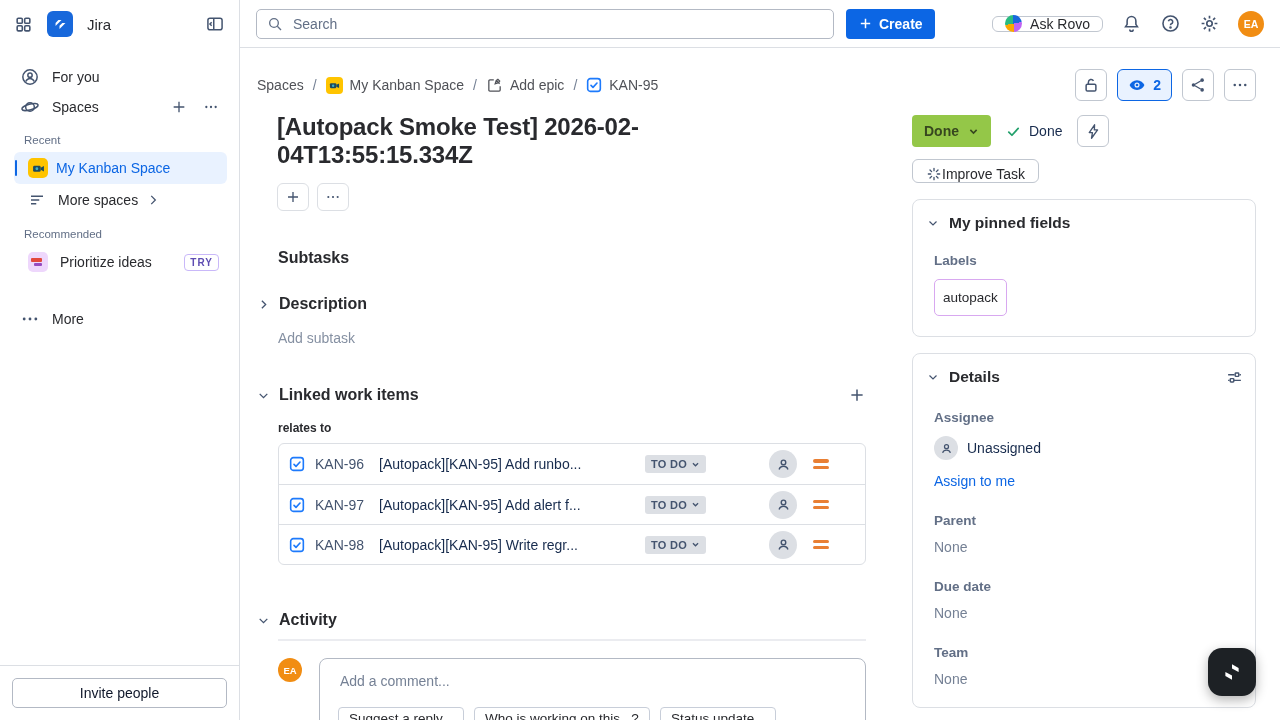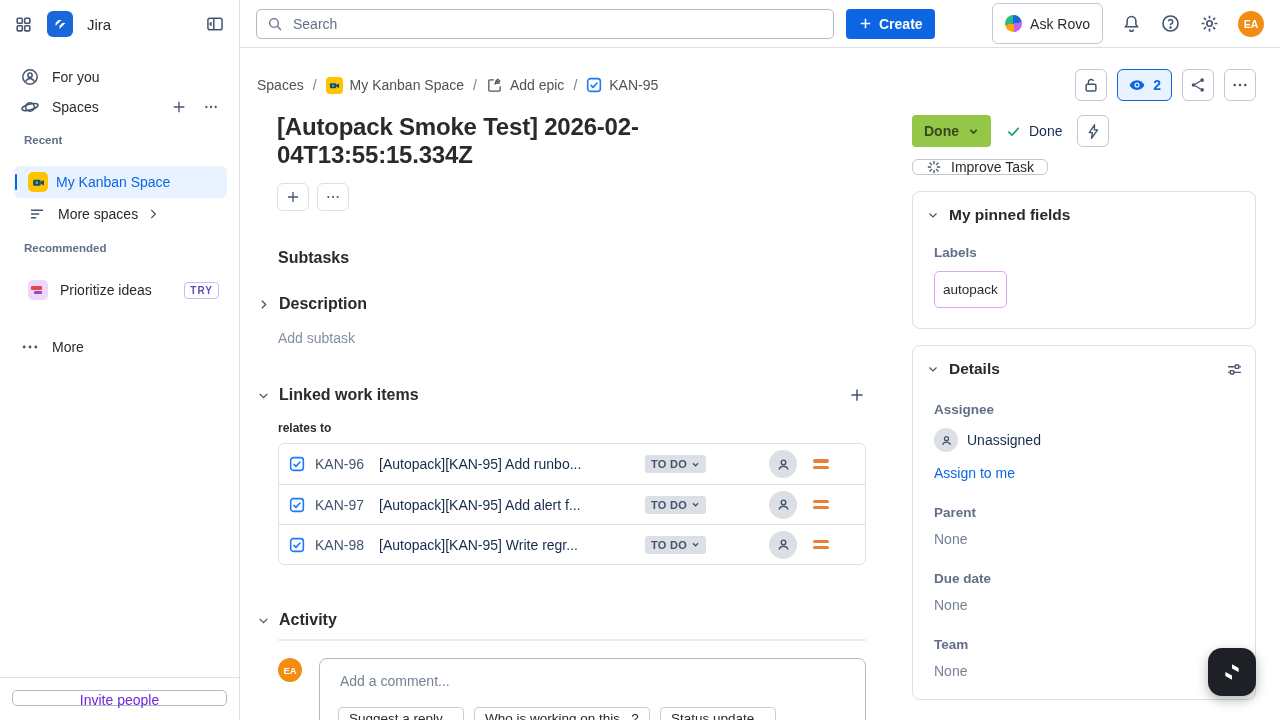--- a/index.html
+++ b/index.html
@@ -13,44 +13,44 @@
   svg { display:block; }
 
   
   .sidebar { width:240px; min-width:240px; border-right:1px solid #DCDFE4; display:flex; flex-direction:column; }
   .sb-top { height:48px; display:flex; align-items:center; padding:0 14px; gap:14px; }
   .jira-logo { width:26px; height:26px; border-radius:6px; background:#1868DB; display:flex; align-items:center; justify-content:center; }
   .app-name { font-weight:400; font-size:15px; color:#292A2E; flex:1; }
   .sb-nav { flex:1; padding:14px 12px 0 12px; }
   .sb-item { display:flex; align-items:center; gap:12px; height:30px; padding:0 8px; border-radius:6px; color:#292A2E; font-weight:500; cursor:pointer; }
   .sb-item .trail { margin-left:auto; display:flex; align-items:center; gap:16px; color:#44546F; }
-  .sb-group-label { font-size:11.5px; font-weight:700; color:#626F86; padding:12px 0 20px 12px; }
+  .sb-group-label { font-size:11.5px; font-weight:400; color:#626F86; padding:12px 0 6px 12px; }
   .sb-sub { display:flex; align-items:center; gap:8px; height:32px; padding:0 8px 0 10px; border-radius:6px; margin-left:2px; font-weight:500; color:#292A2E; cursor:pointer; position:relative; }
   .sb-sub.selected { background:#E9F2FF; color:#0C66E4; }
   .sb-sub.selected::before { content:""; position:absolute; left:1px; top:8px; bottom:8px; width:2px; border-radius:2px; background:#0C66E4; }
   .space-avatar { width:20px; height:20px; border-radius:5px; background:#FFC400; display:flex; align-items:center; justify-content:center; margin-left:4px; }
   .idea-avatar { width:20px; height:20px; border-radius:5px; background:#EED7FC; position:relative; margin-left:4px; overflow:hidden; }
   .idea-avatar i1 { position:absolute; left:3px; top:6px; width:11px; height:4px; background:#E2483D; border-radius:1px; display:block; }
   .idea-avatar i2 { position:absolute; left:6px; top:11px; width:8px; height:3px; background:#964AC0; border-radius:1px; display:block; }
   .try-badge { margin-left:auto; font-size:10px; font-weight:700; letter-spacing:1px; color:#5E4DB2; border:1px solid #C9B8F9; border-radius:4px; padding:2px 5px; }
   .sb-more { margin-top:26px; }
   .sb-footer { border-top:1px solid #DCDFE4; padding:12px; }
-  .invite-btn { width:100%; height:16px; border:1px solid #B3B9C4; background:#fff; border-radius:5px; font-family:inherit; font-size:14px; font-weight:500; color:#6d28d9; cursor:pointer; }
+  .invite-btn { width:100%; height:30px; border:1px solid #B3B9C4; background:#fff; border-radius:5px; font-family:inherit; font-size:14px; font-weight:500; color:#0f172a; cursor:pointer; }
 
   
   .main-wrap { flex:1; display:flex; flex-direction:column; min-width:0; }
 
   
   .topbar { height:48px; min-height:48px; border-bottom:1px solid #DCDFE4; display:flex; align-items:center; padding:0 16px; }
   .search { width:578px; height:30px; border:1px solid #B3B9C4; border-radius:5px; display:flex; align-items:center; padding:0 10px; gap:8px; }
   .search input { border:none; outline:none; flex:1; font-family:inherit; font-size:14px; color:#172B4D; background:transparent; }
   .search input::placeholder { color:#626F86; }
   .create-btn { margin-left:12px; height:30px; background:#0C66E4; color:#fff; border:none; border-radius:4px; font-family:inherit; font-size:14px; font-weight:600; display:flex; align-items:center; gap:6px; padding:0 12px; cursor:pointer; }
   .topbar-right { margin-left:auto; display:flex; align-items:center; gap:18px; }
-  .rovo-btn { height:41px; border:1px solid #C1C7D0; background:#fff; border-radius:6px; display:flex; align-items:center; gap:8px; padding:0 12px; font-family:inherit; font-size:14px; font-weight:500; color:#292A2E; cursor:pointer; }
+  .rovo-btn { height:16px; border:1px solid #C1C7D0; background:#fff; border-radius:6px; display:flex; align-items:center; gap:8px; padding:0 12px; font-family:inherit; font-size:14px; font-weight:500; color:#292A2E; cursor:pointer; }
   .rovo-orb { width:17px; height:17px; border-radius:50%; background:conic-gradient(#1868DB 0 22%, #BF63F3 22% 50%, #FCA700 50% 72%, #2ABB7F 72% 100%); }
   .tb-icon { color:#44546F; cursor:pointer; display:flex; }
   .avatar { width:26px; height:26px; border-radius:50%; background:#F18D13; color:#fff; font-size:10.5px; font-weight:700; display:flex; align-items:center; justify-content:center; cursor:pointer; }
 
   .content { flex:1; display:flex; min-height:0; }
 
   
   .main { width:672px; min-width:672px; padding:21px 46px 0 17px; }
   .crumbs { display:flex; align-items:center; gap:9px; height:32px; color:#505258; font-size:14px; }
   .crumb { display:flex; align-items:center; gap:7px; cursor:pointer; }
@@ -90,21 +90,21 @@
   .sugg { border:1px solid #C8CED9; background:#fff; border-radius:4px; font-family:inherit; font-size:13.5px; color:#292A2E; padding:3px 10px; cursor:pointer; white-space:nowrap; }
 
   
   .right { flex:1; padding:21px 24px 0 0; display:flex; flex-direction:column; }
   .actions-row { display:flex; justify-content:flex-end; gap:10px; }
   .icon-btn { min-width:32px; height:32px; border:1px solid #C1C7D0; background:#fff; border-radius:6px; display:flex; align-items:center; justify-content:center; color:#44546F; cursor:pointer; padding:0 6px; }
   .watch-btn { border-color:#0C66E4; background:#E9F2FF; color:#0C66E4; gap:7px; padding:0 10px; font-weight:600; font-size:14px; }
   .status-row { display:flex; align-items:center; gap:15px; margin-top:14px; }
   .done-btn { height:32px; background:#94C748; color:#37471F; border:none; border-radius:4px; font-family:inherit; font-size:14px; font-weight:600; display:flex; align-items:center; gap:9px; padding:0 12px; cursor:pointer; }
   .done-check { display:flex; align-items:center; gap:8px; color:#172B4D; font-weight:500; cursor:pointer; }
-  .improve-btn { margin-top:12px; height:16px; border:1px solid #C1C7D0; background:#fff; border-radius:6px; display:inline-flex; align-items:center; gap:9px; padding:0 13px; font-family:inherit; font-size:14px; font-weight:500; color:#292A2E; cursor:pointer; align-self:flex-start; }
+  .improve-btn { margin-top:12px; height:24px; border:1px solid #C1C7D0; background:#fff; border-radius:6px; display:inline-flex; align-items:flex-end; padding:0 13px; font-family:inherit; font-size:14px; font-weight:500; color:#292A2E; cursor:pointer; align-self:flex-start; }
   .card { border:1px solid #DCDFE4; border-radius:8px; margin-top:16px; padding:14px 12px 20px 12px; }
   .card-head { display:flex; align-items:center; gap:10px; font-size:15.5px; font-weight:700; color:#292A2E; padding-left:2px; }
   .card-gear { margin-left:auto; color:#44546F; cursor:pointer; display:flex; }
   .field-label { margin:24px 0 0 9px; font-size:13.5px; font-weight:600; color:#626F86; }
   .pin-first { margin-top:21px; }
   .tag { display:inline-flex; margin:11px 0 0 9px; border:1px solid #D8A8F0; color:#292A2E; padding:10px 8px; border-radius:5px; font-size:13.5px; cursor:pointer; }
   .assignee-row { display:flex; align-items:center; gap:9px; margin:11px 0 0 9px; color:#172B4D; }
   .mini-avatar { width:24px; height:24px; border-radius:50%; background:#DCDFE4; display:flex; align-items:center; justify-content:center; color:#44546F; }
   .assign-link { margin:13px 0 0 9px; color:#0C66E4; cursor:pointer; width:fit-content; }
   .field-value { margin:11px 0 0 9px; color:#758195; }

